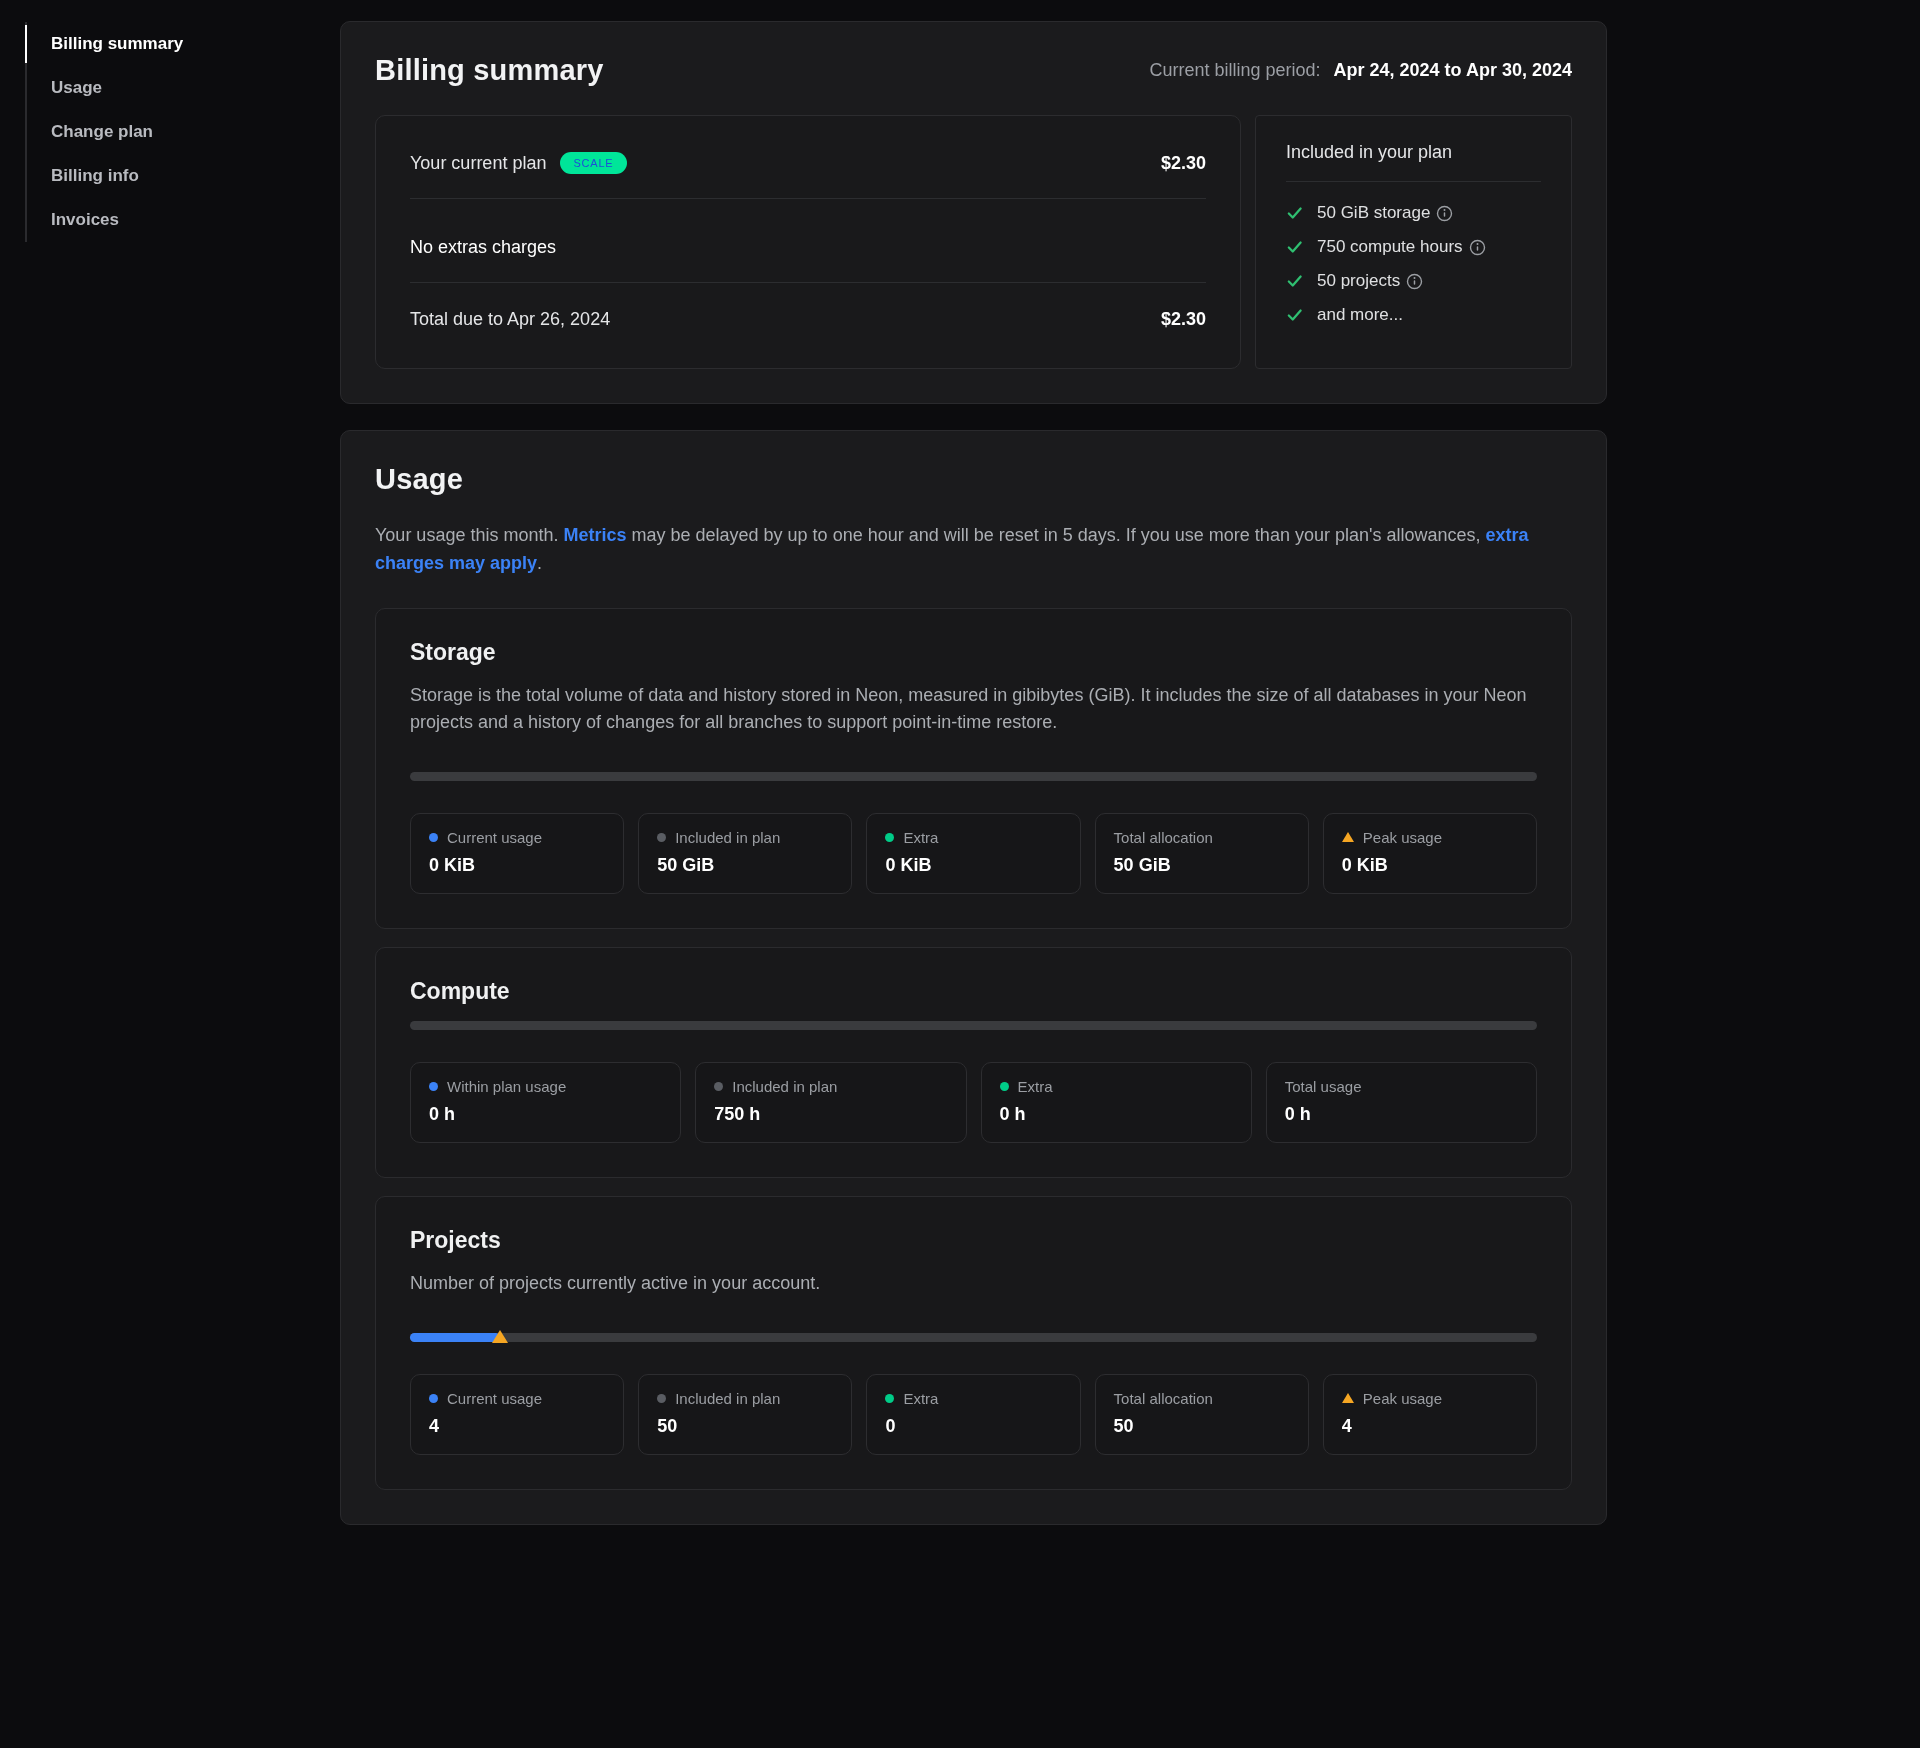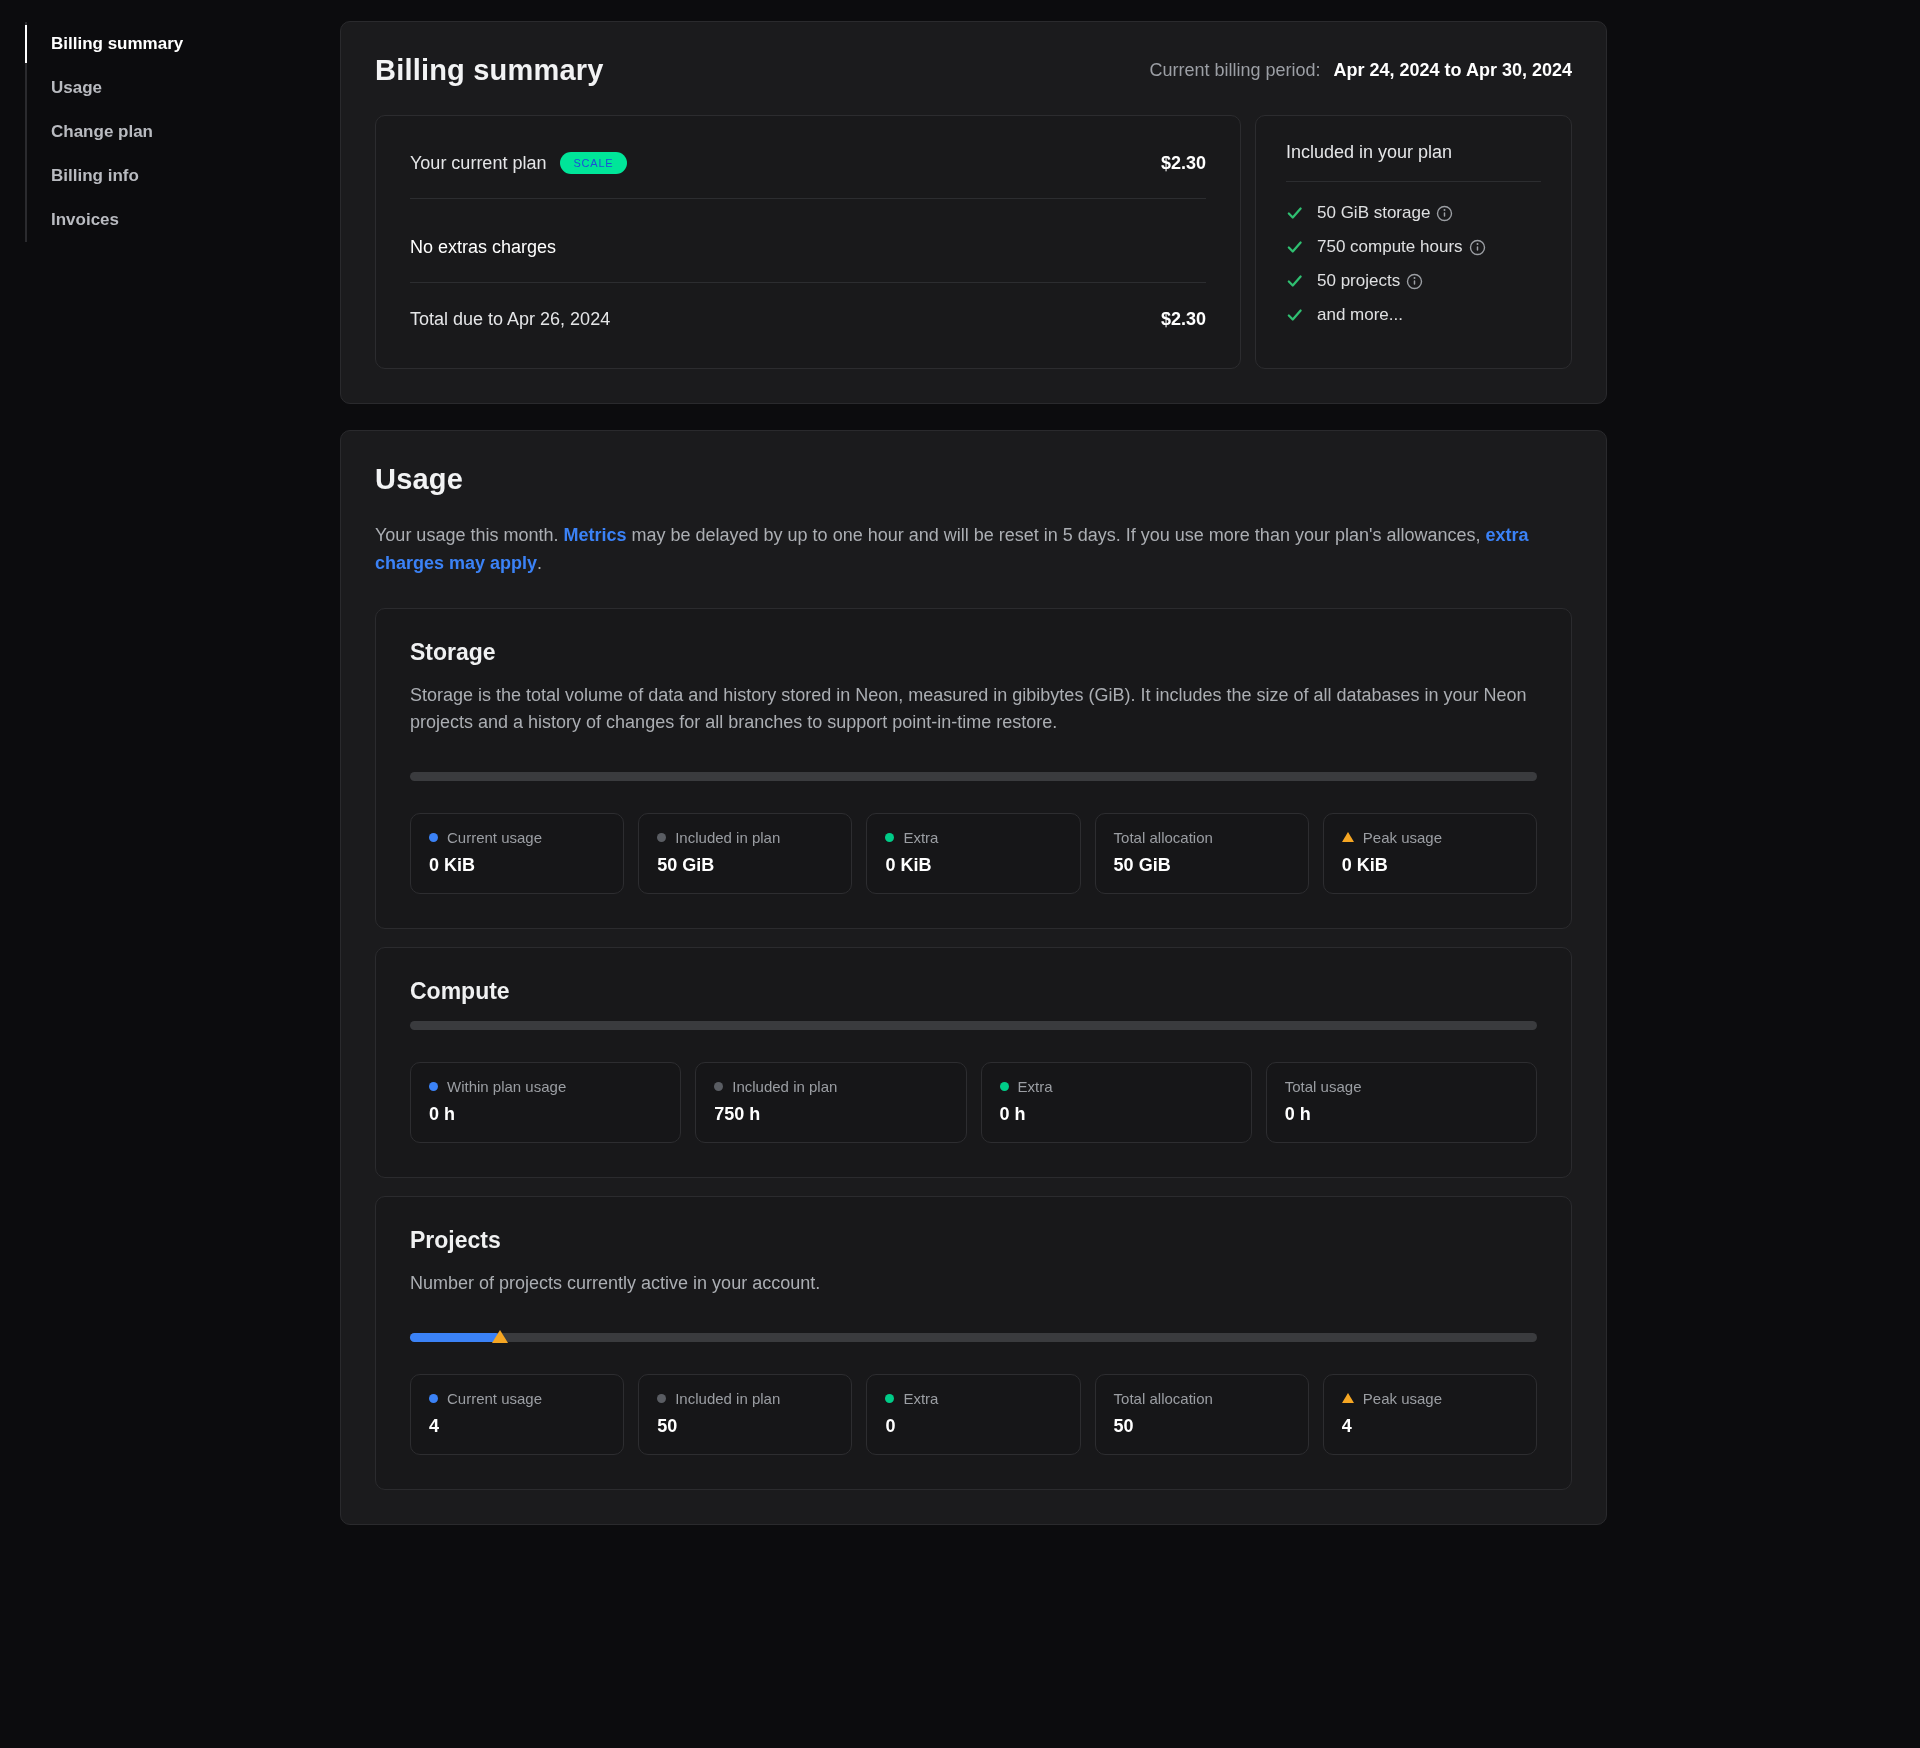--- a/index.html
+++ b/index.html
@@ -76,21 +76,21 @@
   .muted { font-size: 18px; color: #9b9ea3; }
   .extra-value { font-size: 18px; font-weight: 400; color: #ffffff; margin-top: 14px; }
   .total-row {
     display: flex; justify-content: space-between; align-items: flex-end;
     padding: 26px 0 30px;
   }
   .total-label { font-size: 18px; color: #e5e6e8; }
 
   .included-card {
     width: 317px;
-    border: 1px solid #2c2c2f; border-radius: 10px;
+    border: 1px solid #2c2c2f; border-radius: 4px;
     background: #19191b;
     padding: 26px 30px;
   }
   .included-title {
     font-size: 18px; color: #e5e6e8;
     padding-bottom: 18px; margin-bottom: 14px;
     border-bottom: 1px solid #2c2d30;
   }
   .included-list { list-style: none; }
   .included-item {

